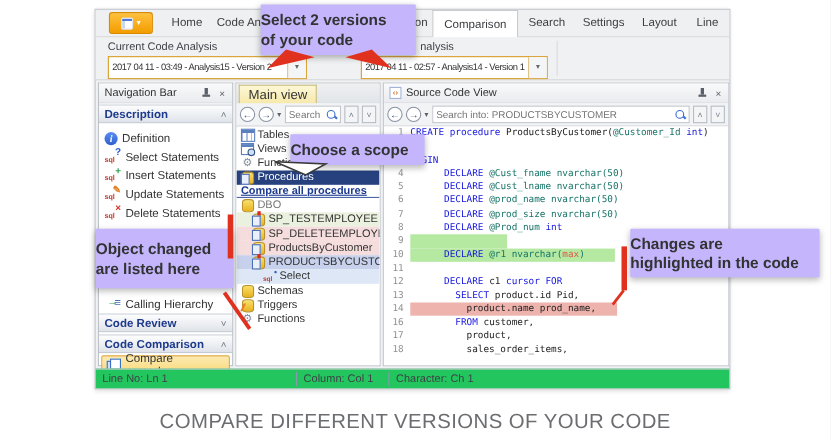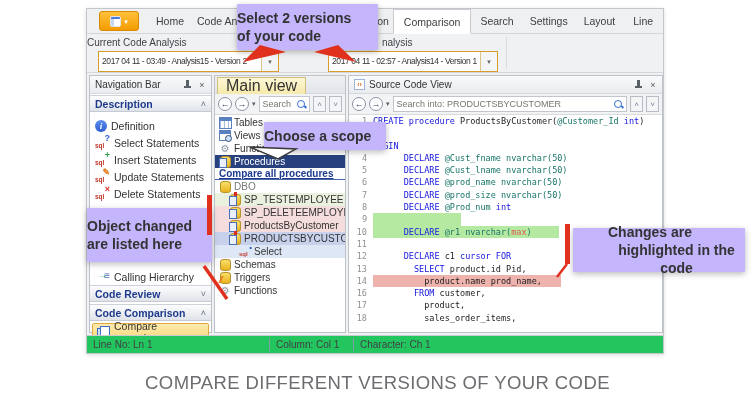--- a/index.html
+++ b/index.html
@@ -77,21 +77,21 @@
   .searchbox input { border:0; outline:0; flex:1; min-width:0; font-family:"Liberation Sans",sans-serif; font-size:9px; color:#8b97a6; padding:0 3px; }
   .icon-search { width:11px; height:11px; position:relative; flex:none; margin-right:2px; }
   .icon-search::before { content:""; position:absolute; left:1px; top:1px; width:6px; height:6px; border:1.5px solid #3a6fd0; border-radius:50%; }
   .icon-search::after { content:""; position:absolute; left:7.5px; top:7.5px; width:3px; height:1.5px; background:#3a6fd0; transform:rotate(45deg); }
   .chev-btn { width:13px; height:16px; border:1px solid #b7bcc4; background:#f4f5f7; color:#7a8494; font-size:8px; line-height:15px; text-align:center; flex:none; }
 
   
   #main-panel { left:127px; width:132px; }
   #main-panel .panel-header { padding-left:0; background:linear-gradient(#eef0f2,#e2e5e9); }
   .mv-tab { position:absolute; left:2px; top:1px; height:17px; padding:0 8px; background:linear-gradient(#fdf7d5,#f6e9ab);
-            border:1px solid #cdbf7e; border-bottom:0; font-size:16px; line-height:16px; color:#333; }
+            border:1px solid #cdbf7e; border-bottom:0; font-size:12px; line-height:16px; color:#333; }
   .tree { position:absolute; left:0; right:0; top:40px; bottom:0; overflow:hidden; background:#fff; }
   .tree-row { height:12.9px; display:flex; align-items:center; gap:3px; font-size:10px; color:#333; white-space:nowrap; padding-left:4px; }
   .tree-row.lvl1 { padding-left:14px; } .tree-row.lvl2 { padding-left:24px; }
   .tree-row.selected { background:#26417e; color:#fff; }
   .tree-row.link { font-weight:bold; color:#1c3a8f; text-decoration:underline; border-bottom:1px solid #4a66a8; }
   .tree-row.dim { color:#777; }
   .tree-row.added { background:#eaf1de; }
   .tree-row.removed { background:#f5dddd; }
   .tree-row.moved { background:#c7d1ec; }
   .tree-row.child { background:#dde7f6; }
@@ -128,21 +128,21 @@
   .status-item + .status-item { border-left:1px solid #8899aa; height:13px; line-height:13px; }
   .st-1 { width:182px; } .st-2 { width:84px; } .st-3 { flex:1; }
 
   
   .callout { position:absolute; background:#c4b5fd; box-shadow:0 2px 6px rgba(0,0,0,.28); z-index:40;
              display:flex; flex-direction:column; align-items:flex-start; justify-content:center;
              font-size:14px; font-weight:bold; color:#333; line-height:18px; text-align:center; border-radius:1px; }
   #co-select { left:237px; top:4px; width:141px; height:46px; }
   #co-scope { left:264px; top:122px; width:122px; height:28px; }
   #co-object { left:87px; top:208px; width:125px; height:54px; }
-  #co-changes { left:573px; top:228px; width:172px; height:44px;padding-left:35px; }
+  #co-changes { left:573px; top:208px; width:172px; height:44px; }
 
   #annot { position:absolute; left:0; top:0; width:755px; height:400px; z-index:50; pointer-events:none; }
 
   .caption { position:absolute; left:0; right:0; top:372px; text-align:center; font-size:18.5px;
              letter-spacing:0.4px; color:#6c6d70; }
 </style>
 </head>
 <body>
 
 <div class="window" data-name="app-window">
@@ -157,21 +157,21 @@
       <div class="tab fragment" data-name="tab-fragment-code-ana">Code Ana</div>
       <div class="tab fragment" data-name="tab-fragment-on">on</div>
       <div class="tab active" data-name="tab-comparison">Comparison</div>
       <div class="tab" data-name="tab-search">Search</div>
       <div class="tab" data-name="tab-settings">Settings</div>
       <div class="tab" data-name="tab-layout">Layout</div>
       <div class="tab" data-name="tab-help">Line</div>
     </div>
 
   <div class="ribbon" data-name="ribbon">
-    <span class="group-label" style="left:0" data-name="group-label-current-analysis">Current Code Analysis</span>
+    <span class="group-label" style="left:11px" data-name="group-label-current-analysis">Current Code Analysis</span>
     <span class="group-label" style="left:295px" data-name="group-label-compare-analysis-fragment">nalysis</span>
     <div class="combo" style="left:11px; width:181px" data-name="version1-combobox">
       <span class="val" data-name="version1-value">2017 04 11 - 03:49  - Analysis15 - Version 2</span>
       <span class="drop" data-name="version1-dropdown-button">▾</span>
     </div>
     <div class="combo" style="left:241px; width:170px" data-name="version2-combobox">
       <span class="val" data-name="version2-value">2017 04 11 - 02:57  - Analysis14 - Version 1</span>
       <span class="drop" data-name="version2-dropdown-button">▾</span>
     </div>
     <div class="vsep" data-name="ribbon-group-separator"></div>

